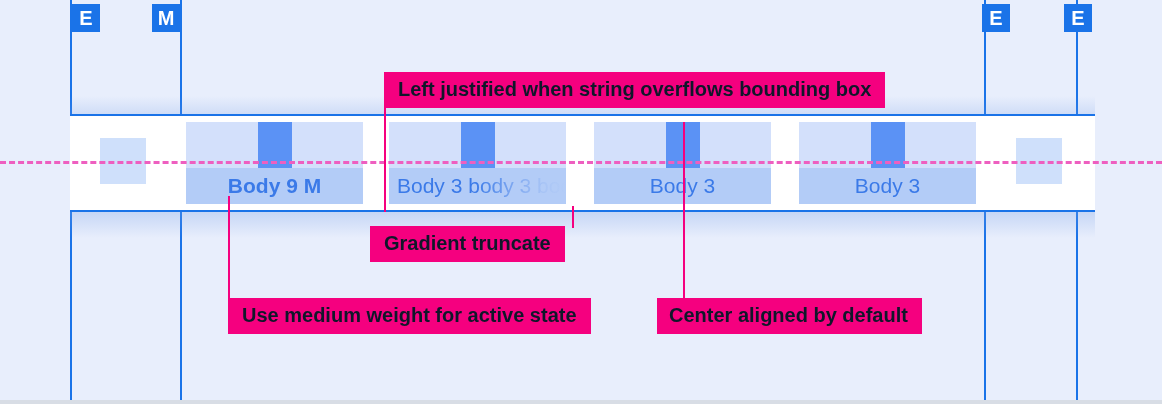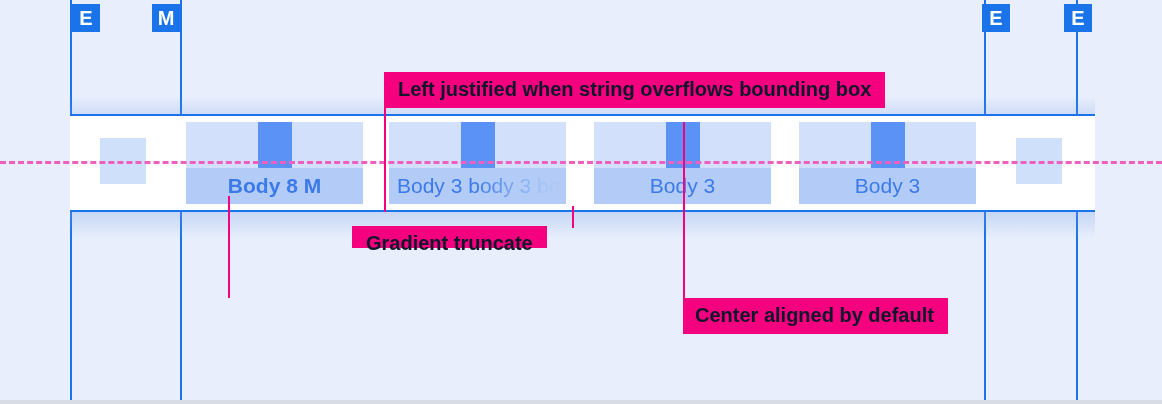--- a/index.html
+++ b/index.html
@@ -214,21 +214,21 @@
   <div id="panel"></div>
 
   <div class="side-square" style="left:100px; top:138px;"></div>
   <div class="side-square" style="left:1016px; top:138px;"></div>
 
   <div class="cell" style="left:186px;">
     <div class="cell-top">
       <div class="cell-icon"></div>
     </div>
     <div class="cell-bottom">
-      <div class="cell-label medium">Body 8 M</div>
+      <div class="cell-label medium">Body 9 M</div>
     </div>
   </div>
 
   <div class="cell" style="left:389px;">
     <div class="cell-top">
       <div class="cell-icon"></div>
     </div>
     <div class="cell-bottom">
       <div class="cell-label overflow">Body 3 body 3 body 3 body 3</div>
     </div>
@@ -252,21 +252,22 @@
       <div class="cell-label">Body 3</div>
     </div>
   </div>
 
   <div id="centerline"></div>
 
   <div class="leader v" style="left:384px; top:72px; height:140px;"></div>
   <div class="callout" style="left:384px; top:72px; height:36px;">Left justified when string overflows bounding box</div>
 
   <div class="leader v" style="left:572px; top:206px; height:22px;"></div>
-  <div class="callout" style="left:352px; top:226px; height:22px;">Gradient truncate</div>
+  <div class="callout" style="left:370px; top:226px; height:36px;">Gradient truncate</div>
 
   <div class="leader v" style="left:228px; top:196px; height:102px;"></div>
+  <div class="callout" style="left:228px; top:298px; height:36px;">Use medium weight for active state</div>
 
   <div class="leader v" style="left:683px; top:122px; height:176px;"></div>
-  <div class="callout" style="left:683px; top:298px; height:36px;padding-left:12px;">Center aligned by default</div>
+  <div class="callout" style="left:657px; top:298px; height:36px;padding-left:12px;">Center aligned by default</div>
 
   <div id="bottom-edge"></div>
 </div>
 
 </body></html>

